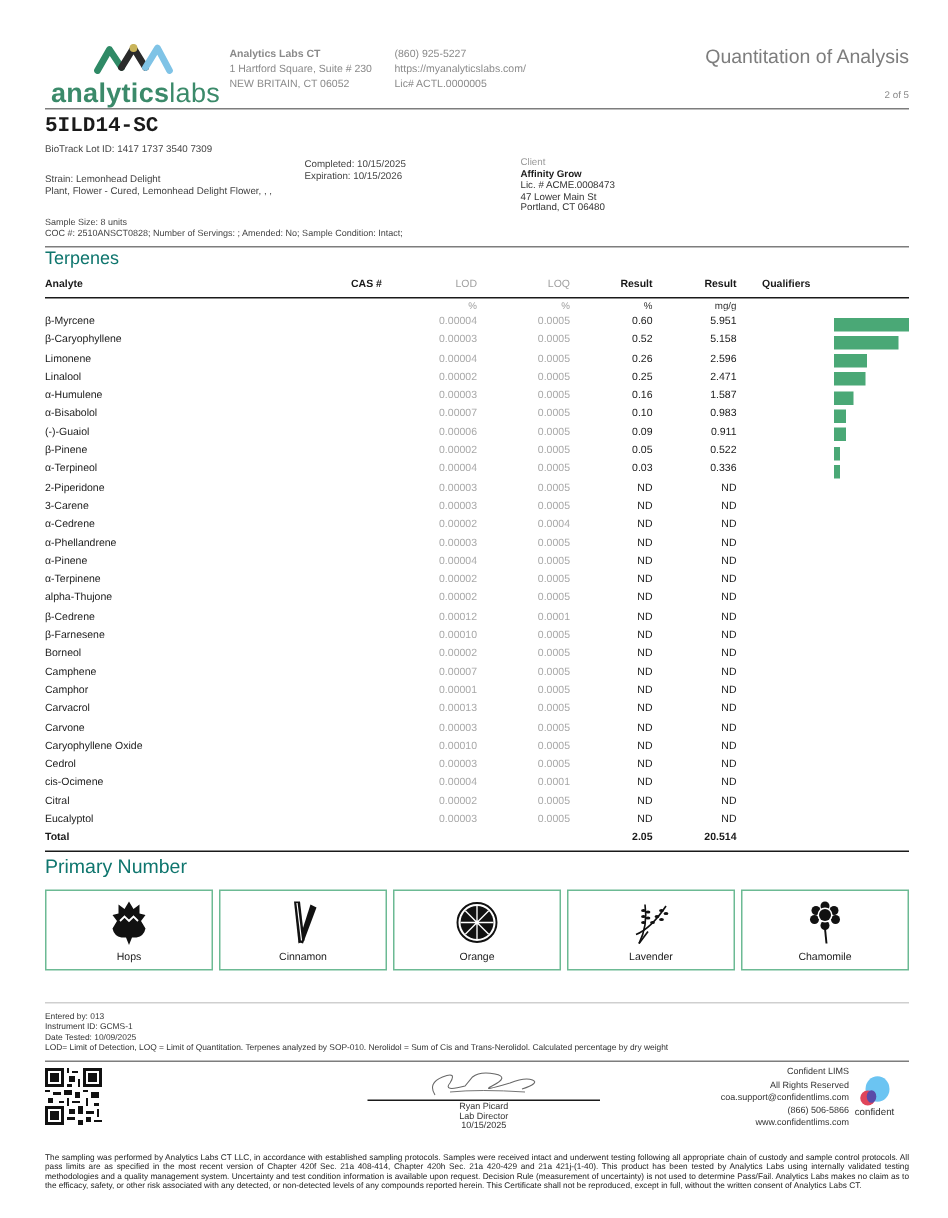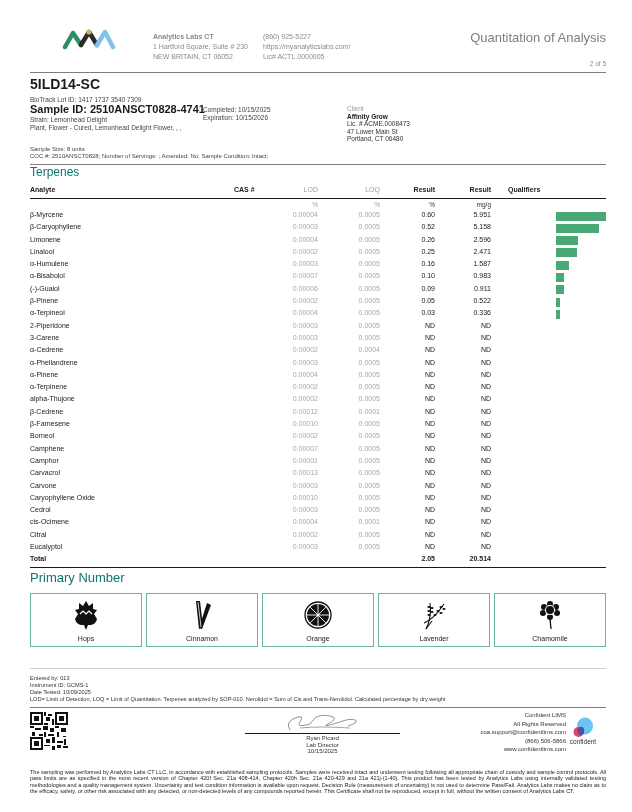--- a/index.html
+++ b/index.html
@@ -16,21 +16,21 @@
   .logo-text .b { color: #3b8a6a; font-weight: normal; }
 
   .lab-info { position: absolute; left: 153px; top: 32px; font-size: 7px; line-height: 10px; color: #8a8a8a; }
   .lab-info .name { color: #8a8a8a; font-weight: bold; }
   .lab-contact { position: absolute; left: 263px; top: 32px; font-size: 7px; line-height: 10px; color: #8a8a8a; }
   .doc-title { position: absolute; right: 26px; top: 30px; font-size: 13px; color: #7d7d7d; }
   .page-num { position: absolute; right: 26px; top: 60px; font-size: 6.5px; color: #8a8a8a; }
   .hr-top { position: absolute; left: 30px; right: 26px; top: 72px; height: 1px; background: #7d7d7d; }
 
   
-  .sample-code { position: absolute; left: 30px; top: 76px; font-size: 14px; font-weight: bold; color: #1a1a1a; }
+  .sample-code { position: absolute; left: 30px; top: 76px; font-size: 14px; font-weight: bold; color: #1a1a1a; font-family: Liberation Mono, monospace; }
   .biotrack { position: absolute; left: 30px; top: 96px; font-size: 6.5px; color: #444; }
   .sample-id { position: absolute; left: 30px; top: 103px; font-size: 11px; font-weight: bold; color: #1a1a1a; }
   .strain { position: absolute; left: 30px; top: 116px; font-size: 6.5px; color: #444; line-height: 8px; }
   .dates { position: absolute; left: 203px; top: 106px; font-size: 6.5px; color: #444; line-height: 8px; }
   .client { position: absolute; left: 347px; top: 105px; font-size: 6.5px; color: #333; line-height: 7.5px; }
   .client .label { color: #9a9a9a; }
   .client .cname { font-weight: bold; color: #1a1a1a; }
   .sample-size { position: absolute; left: 30px; top: 146px; font-size: 6px; color: #444; line-height: 7px; }
   .hr-section { position: absolute; left: 30px; right: 26px; top: 164px; height: 1px; background: #7d7d7d; }
 
@@ -87,39 +87,39 @@
 
 <div class="page">
 
   <div class="logo">
     <svg class="logo-mark" viewBox="0 0 54 22">
       <polyline points="3,19 11,5 19,17" fill="none" stroke="#2f8a66" stroke-width="4.5" stroke-linecap="round" stroke-linejoin="round"></polyline>
       <polyline points="19,17 27,4 35,17" fill="none" stroke="#2a2a2a" stroke-width="4.5" stroke-linecap="round" stroke-linejoin="round"></polyline>
       <polyline points="35,17 43,4 51,19" fill="none" stroke="#7fc3e6" stroke-width="4.5" stroke-linecap="round" stroke-linejoin="round"></polyline>
       <circle cx="27" cy="4" r="2.6" fill="#c9b45a"></circle>
     </svg>
+    <div class="logo-text"><span class="a">analytics</span><span class="b">labs</span></div>
   </div>
 
   <div class="lab-info">
     <div class="name">Analytics Labs CT</div>
     <div>1 Hartford Square, Suite # 230</div>
     <div>NEW BRITAIN, CT 06052</div>
   </div>
   <div class="lab-contact">
     <div>(860) 925-5227</div>
     <div>https://myanalyticslabs.com/</div>
     <div>Lic# ACTL.0000005</div>
   </div>
   <div class="doc-title">Quantitation of Analysis</div>
   <div class="page-num">2 of 5</div>
   <div class="hr-top"></div>
 
   <div class="sample-code">5ILD14-SC</div>
   <div class="biotrack">BioTrack Lot ID: 1417 1737 3540 7309</div>
-  <div class="sample-id">Sample ID: 2510ANSCT0828-4741</div>
   <div class="strain">
     <div>Strain: Lemonhead Delight</div>
     <div>Plant, Flower - Cured, Lemonhead Delight Flower, , ,</div>
   </div>
   <div class="dates">
     <div>Completed: 10/15/2025</div>
     <div>Expiration: 10/15/2026</div>
   </div>
   <div class="client">
     <div class="label">Client</div>

